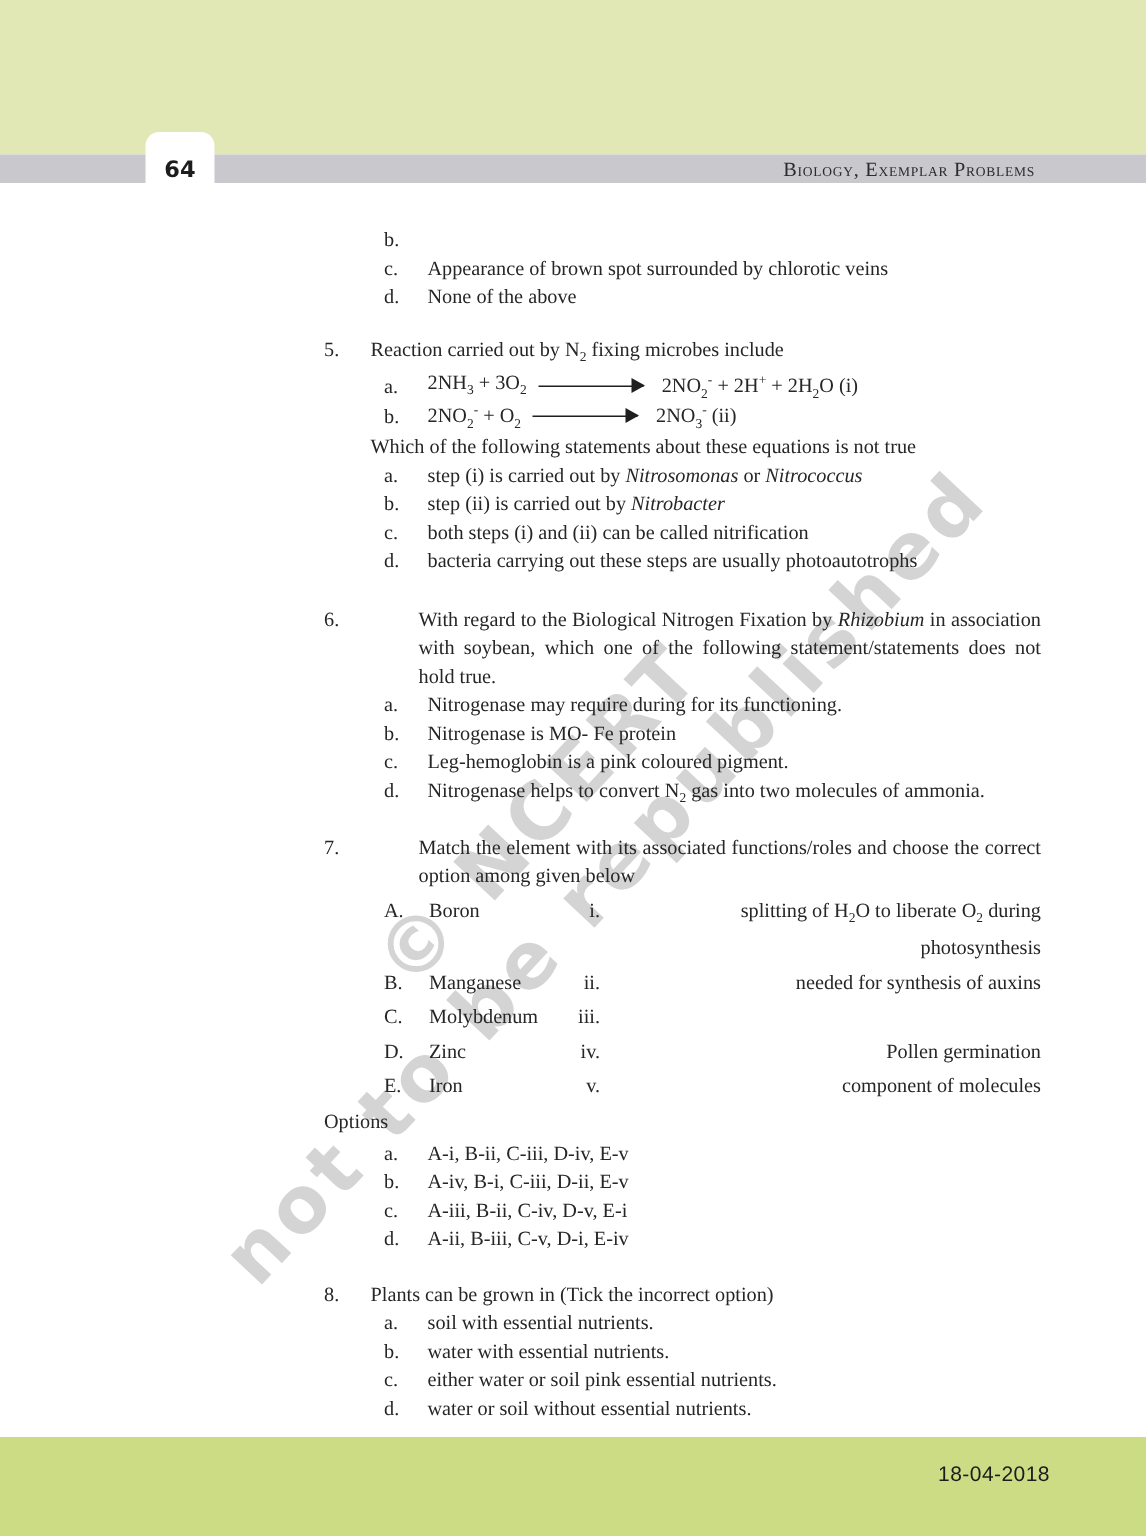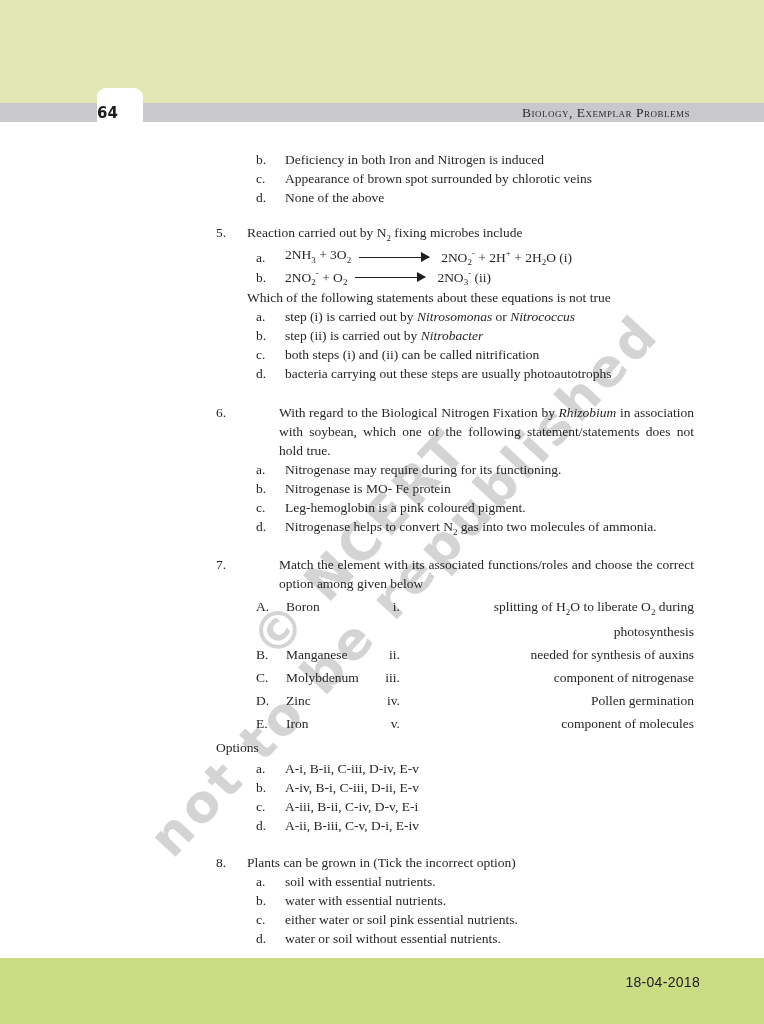--- a/index.html
+++ b/index.html
@@ -5,21 +5,21 @@
   * { margin:0; padding:0; box-sizing:border-box; }
   html,body { width:764px; height:1024px; background:#ffffff; }
   body { font-family:"Liberation Serif", serif; color:#262626; font-size:13.5px; }
   .page { position:relative; width:764px; height:1024px; overflow:hidden; background:#fff; }
 
   
   .band-top { height:103px; background:#e1e7b5; }
   .gray-bar { position:relative; height:19px; background:#c9c9cd; }
   .page-tab { position:absolute; left:97px; top:-15px; width:46px; height:35px;
               background:#ffffff; border-radius:9px 9px 0 0;
-              display:flex; align-items:flex-end; 
+              display:flex; align-items:flex-end; justify-content:center;
               font-family:"DejaVu Sans", sans-serif; font-weight:bold; font-size:15px;
               color:#1d1d1d; padding-bottom:1px; }
   .header-title { height:19px; line-height:19px; text-align:right; padding-right:74px;
                   font-variant:small-caps; font-size:13.5px; letter-spacing:0.5px; color:#2b2b2b;margin-left:14px; }
 
   
   .watermark { position:absolute; left:0; top:255px; width:764px; height:620px; z-index:0;
                display:flex; flex-direction:column; align-items:center; justify-content:center;
                transform:rotate(-47deg);
                font-family:"DejaVu Sans", sans-serif; font-weight:bold; font-size:52px;
@@ -83,21 +83,20 @@
   </div>
 
   <div class="content">
 
     <div class="block-prev">
       <div class="q-row">
           <span class="q-num"></span>
           <div class="q-body">
         <div class="opt">
           <span class="opt-label">b.</span>
-          <span class="opt-text">Deficiency in both Iron and Nitrogen is induced</span>
             </div>
         <div class="opt">
           <span class="opt-label">c.</span>
           <span class="opt-text">Appearance of brown spot surrounded by chlorotic veins</span>
             </div>
         <div class="opt">
           <span class="opt-label">d.</span>
           <span class="opt-text">None of the above</span>
             </div>
       </div>
@@ -182,21 +181,20 @@
             <div class="match-row">
               <span>B.</span>
               <span>Manganese</span>
               <span class="match-roman">ii.</span>
               <span class="match-fn">needed for synthesis of auxins</span>
               </div>
             <div class="match-row">
               <span>C.</span>
               <span>Molybdenum</span>
               <span class="match-roman">iii.</span>
-              <span class="match-fn">component of nitrogenase</span>
               </div>
             <div class="match-row">
               <span>D.</span>
               <span>Zinc</span>
               <span class="match-roman">iv.</span>
               <span class="match-fn">Pollen germination</span>
               </div>
             <div class="match-row">
               <span>E.</span>
               <span>Iron</span>

